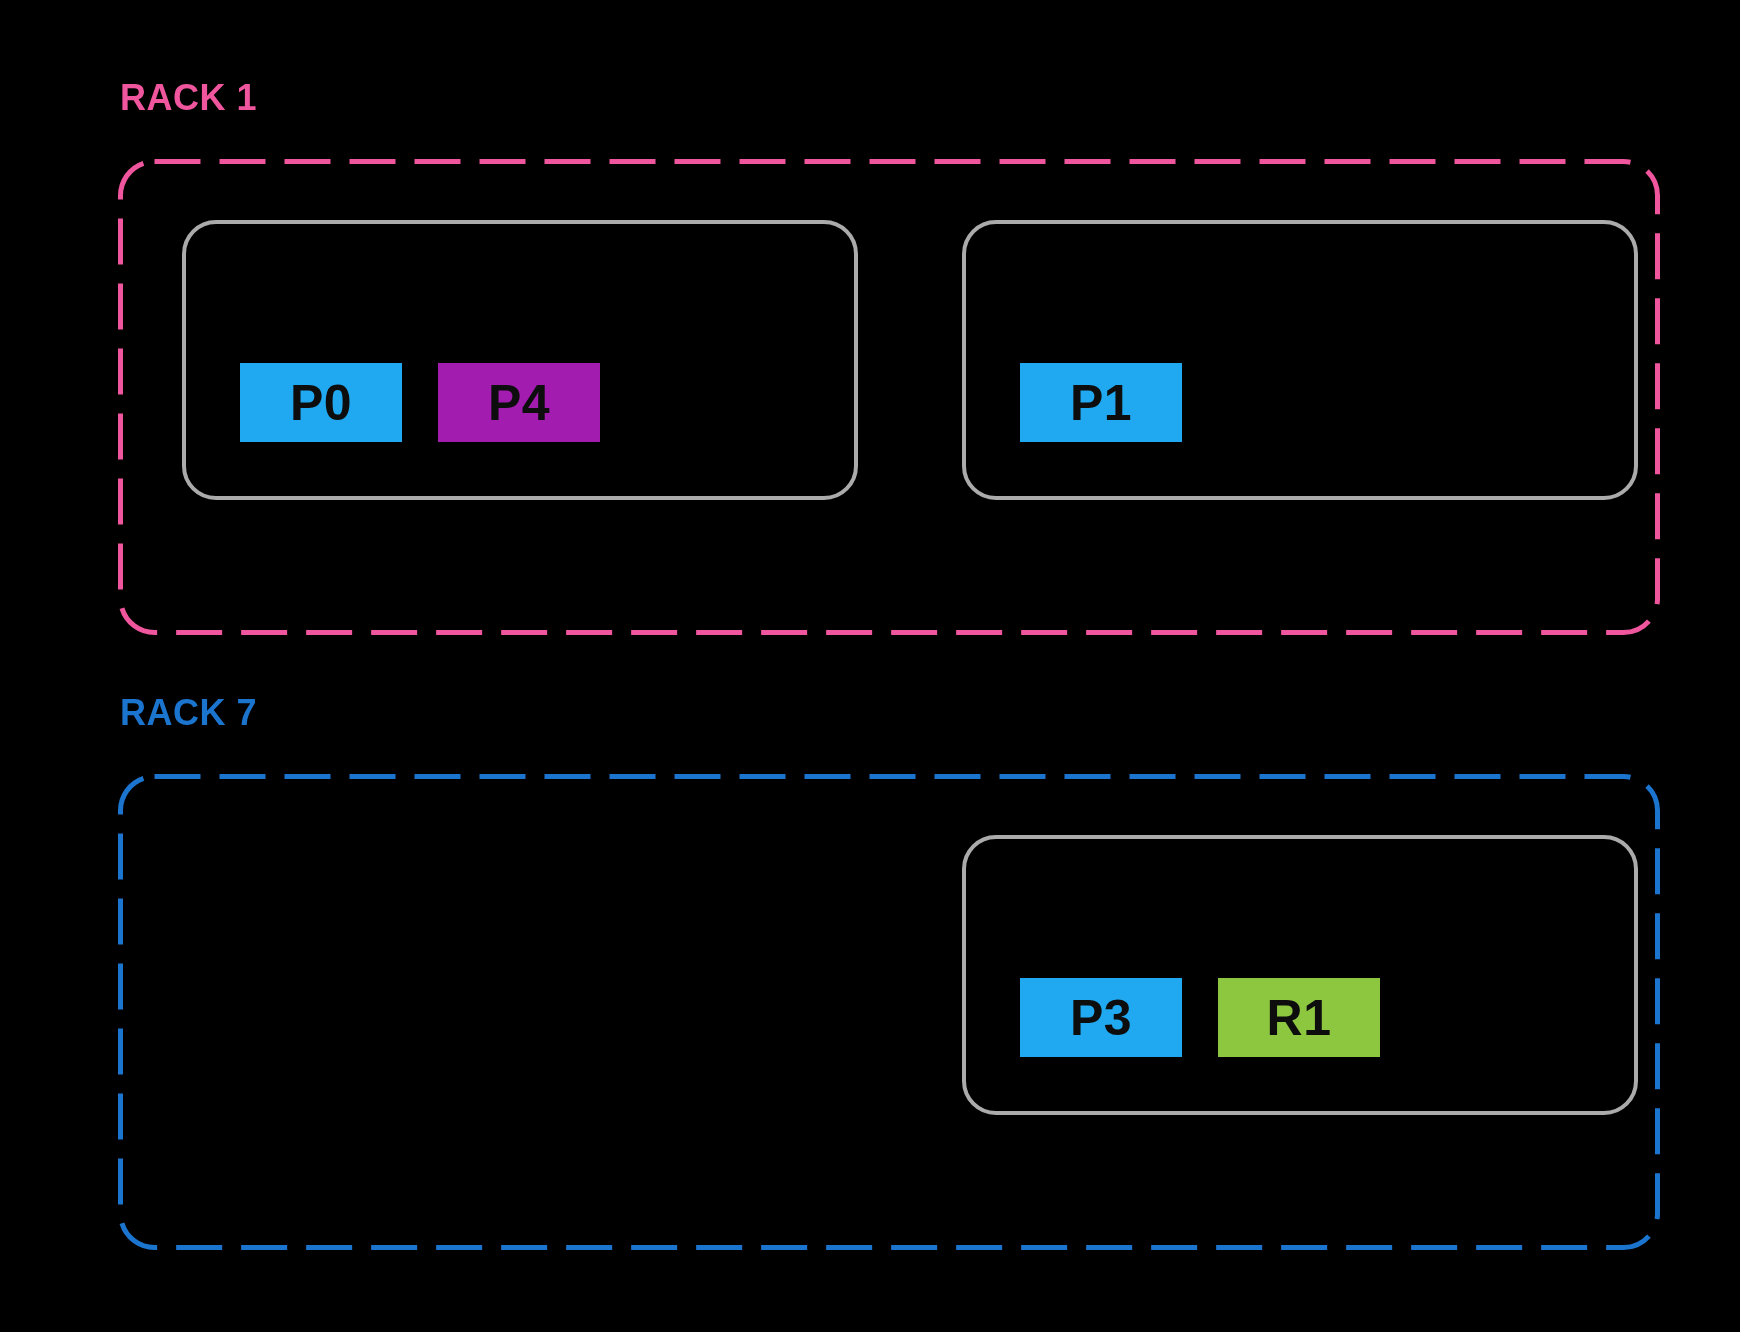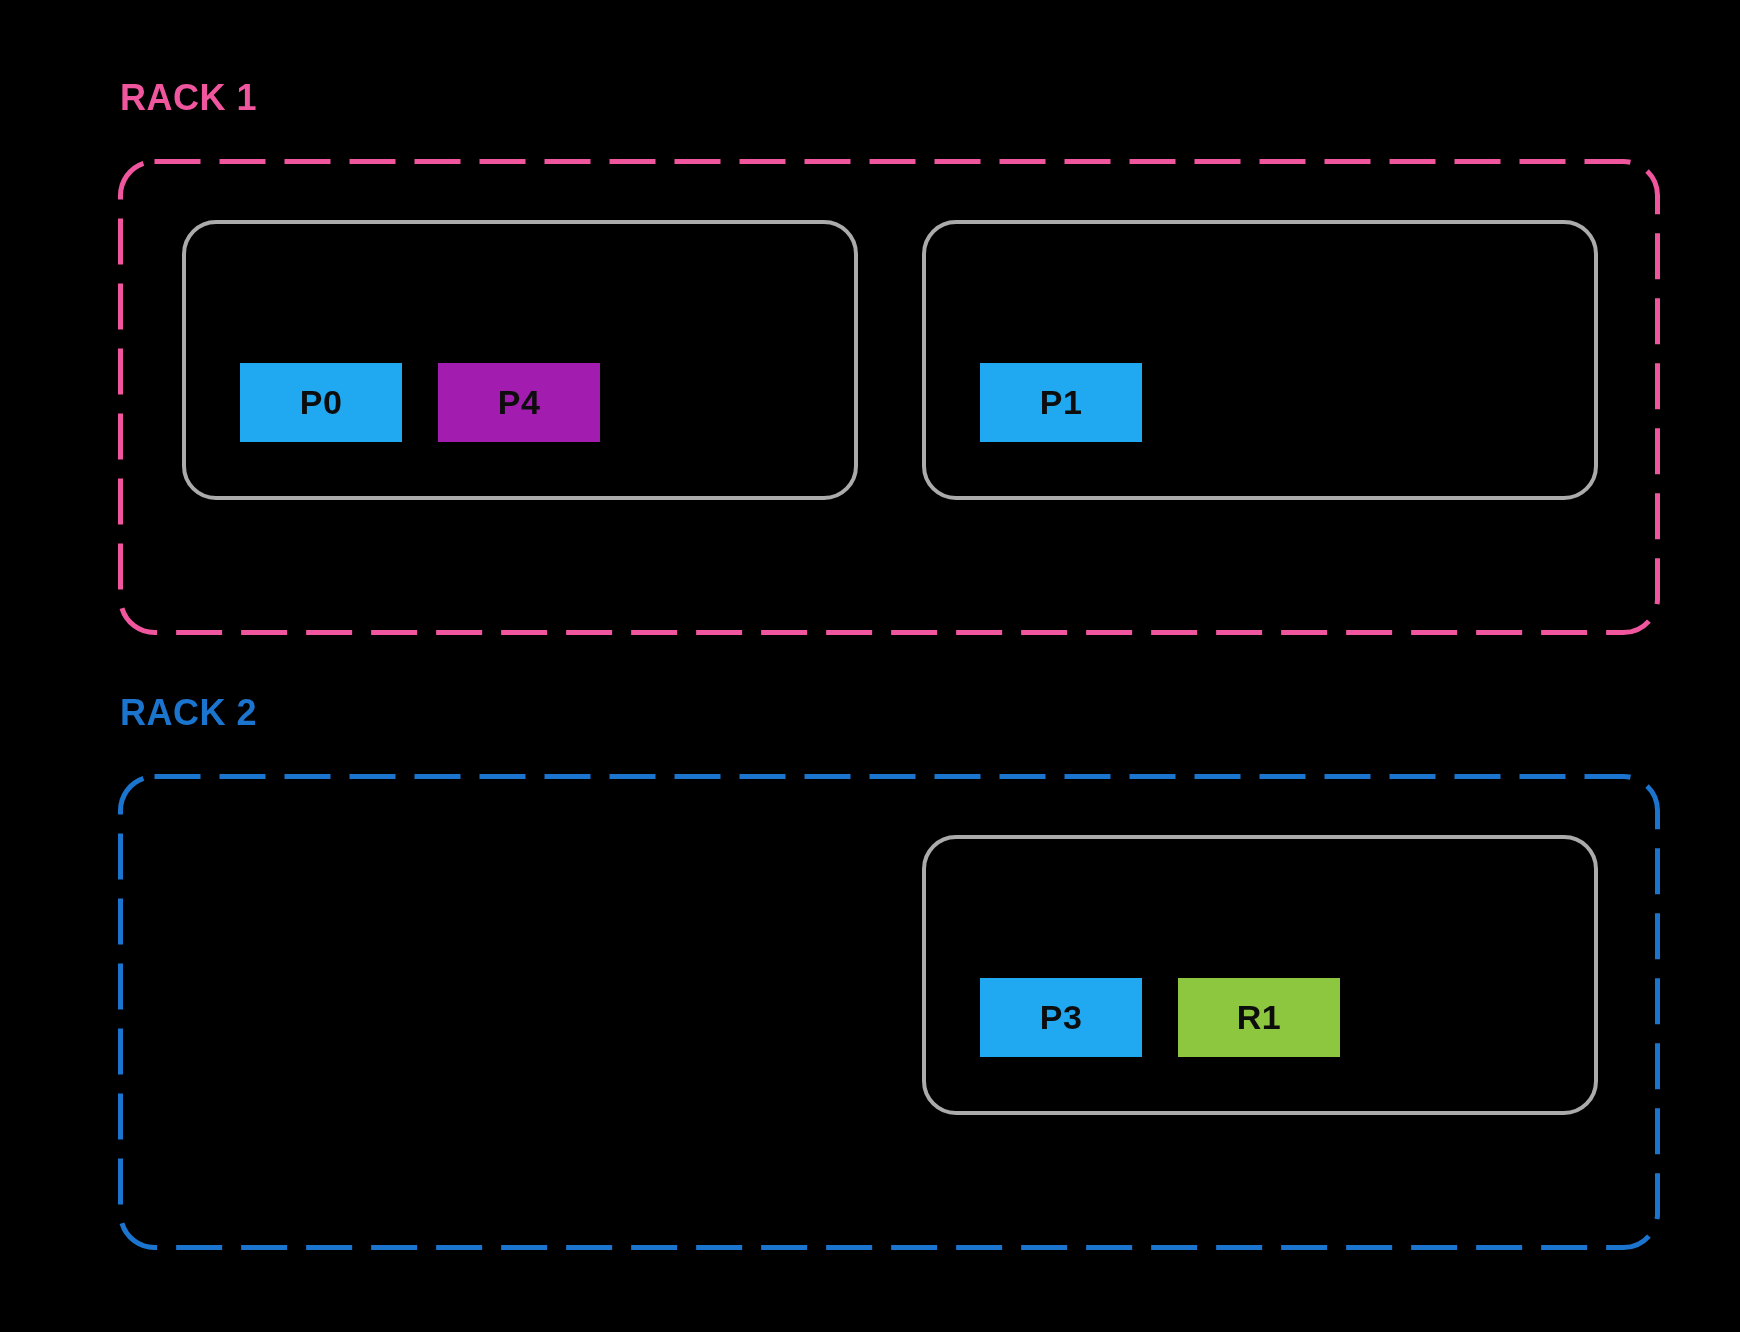--- a/index.html
+++ b/index.html
@@ -28,31 +28,31 @@
   .dash-svg { position: absolute; top: 0; left: 0; display: block; }
 
   .node {
     position: absolute; top: 61px;
     width: 676px; height: 280px;
     border: 4px solid #ABABAB;
     border-radius: 34px;
     background: transparent;
   }
   .node-0 { left: 64px; }
-  .node-1 { left: 804px; }
+  .node-1 { left: 844px; }
 
   .block-row {
     position: absolute; left: 54px; bottom: 54px;
     display: flex; gap: 36px;
   }
 
   .block {
     width: 162px; height: 79px;
     display: flex; align-items: center; justify-content: center;
-    font-size: 34px; font-weight: 700;
+    font-size: 50px; font-weight: 700;
     letter-spacing: 0.5px;
   }
 </style>
 </head>
 <body>
 
 <div id="diagram-root" style="background: rgb(0, 0, 0); text-align: right;">
     <div class="rack-group pos-rack-0">
     <div class="rack-label" style="color: rgb(240, 86, 157);">RACK 1</div>
     <div class="rack-box" style="color: rgb(240, 86, 157);">
@@ -66,21 +66,21 @@
           </div>
   </div>
         <div class="node node-1" style="border-color: rgb(171, 171, 171);">
     <div class="block-row">
             <div class="block" style="background: rgb(32, 169, 240); color: rgb(13, 13, 13);">P1</div>
           </div>
   </div>
       </div>
   </div>
     <div class="rack-group pos-rack-1">
-    <div class="rack-label" style="color: rgb(27, 117, 207);">RACK 2</div>
+    <div class="rack-label" style="color: rgb(27, 117, 207);">RACK 7</div>
     <div class="rack-box" style="color: rgb(27, 117, 207);">
       <svg class="dash-svg" width="1542" height="476" viewBox="0 0 1542 476" aria-hidden="true">
         <rect x="2.5" y="2.5" width="1537" height="471" rx="34" fill="none" stroke="currentColor" stroke-width="5" stroke-dasharray="46 19" stroke-linecap="butt"></rect>
       </svg>
         <div class="node node-1" style="border-color: rgb(171, 171, 171);">
     <div class="block-row">
             <div class="block" style="background: rgb(32, 169, 240); color: rgb(13, 13, 13);">P3</div>
             <div class="block" style="background: rgb(141, 198, 63); color: rgb(13, 13, 13);">R1</div>
           </div>
   </div>

